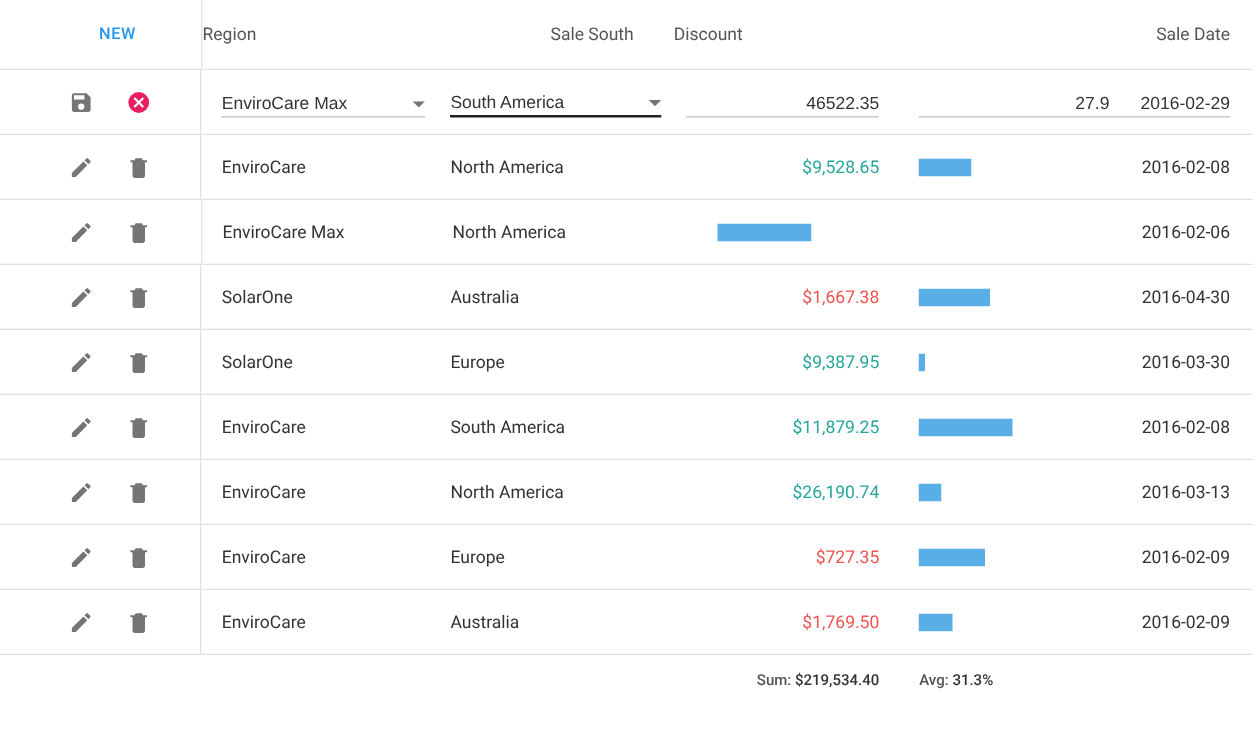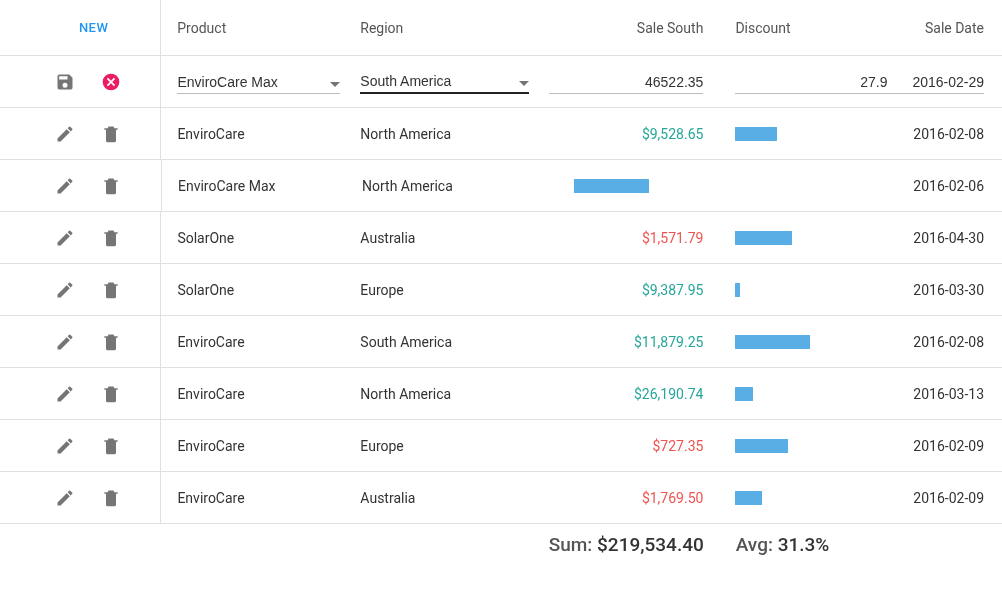--- a/index.html
+++ b/index.html
@@ -72,36 +72,35 @@
   .amt-pos { color: #26a69a; }
   .amt-neg { color: #ef5350; }
 
   .discount-bar {
     height: 14px;
     background: #5aaee6;
   }
   
   .footer-row {
     display:flex; align-items:center; min-height:40px;
-    font-size:19px;
+    font-size:12px;
   }
   .footer-row .col-actions{ border-right:none;}
   .sum-lbl, .avg-lbl { color:#555; font-weight:500; }
   .sum-val, .avg-val { color:#333; font-weight:500; }
 </style>
 </head>
 <body>
 
 <div class="grid">
 
   <div class="row header-row">
     <div class="col-actions">
       <span class="new-btn">NEW</span>
     </div>
-    <div class="col-product">Product</div>
     <div class="col-region">Region</div>
     <div class="col-amount">Sale South</div>
     <div class="col-discount">Discount</div>
     <div class="col-date">Sale Date</div>
   </div>
 
   <div class="row">
     <div class="col-actions">
       <span class="icon-btn">
         <svg viewBox="0 0 24 24">
@@ -197,21 +196,21 @@
             </svg>
           </span>
           <span class="icon-btn">
             <svg viewBox="0 0 24 24">
               <path d="M6 7h12v13a2 2 0 0 1-2 2H8a2 2 0 0 1-2-2V7zm3-4h6l1 2h4v2H4V5h4l1-2z"></path>
             </svg>
           </span>
         </div>
         <div class="col-product">SolarOne</div>
         <div class="col-region">Australia</div>
-        <div class="col-amount amt-neg">$1,571.79</div>
+        <div class="col-amount amt-neg">$1,667.38</div>
         <div class="col-discount">
           <div class="discount-bar" style="width:57px"></div>
         </div>
         <div class="col-date">2016-04-30</div>
       </div>
       <div class="row">
         <div class="col-actions">
           <span class="icon-btn">
             <svg viewBox="0 0 24 24">
               <path d="M3 17.25V21h3.75L17.81 9.94l-3.75-3.75L3 17.25zM20.71 7.04a1 1 0 0 0 0-1.41l-2.34-2.34a1 1 0 0 0-1.41 0l-1.83 1.83 3.75 3.75 1.83-1.83z"></path>

